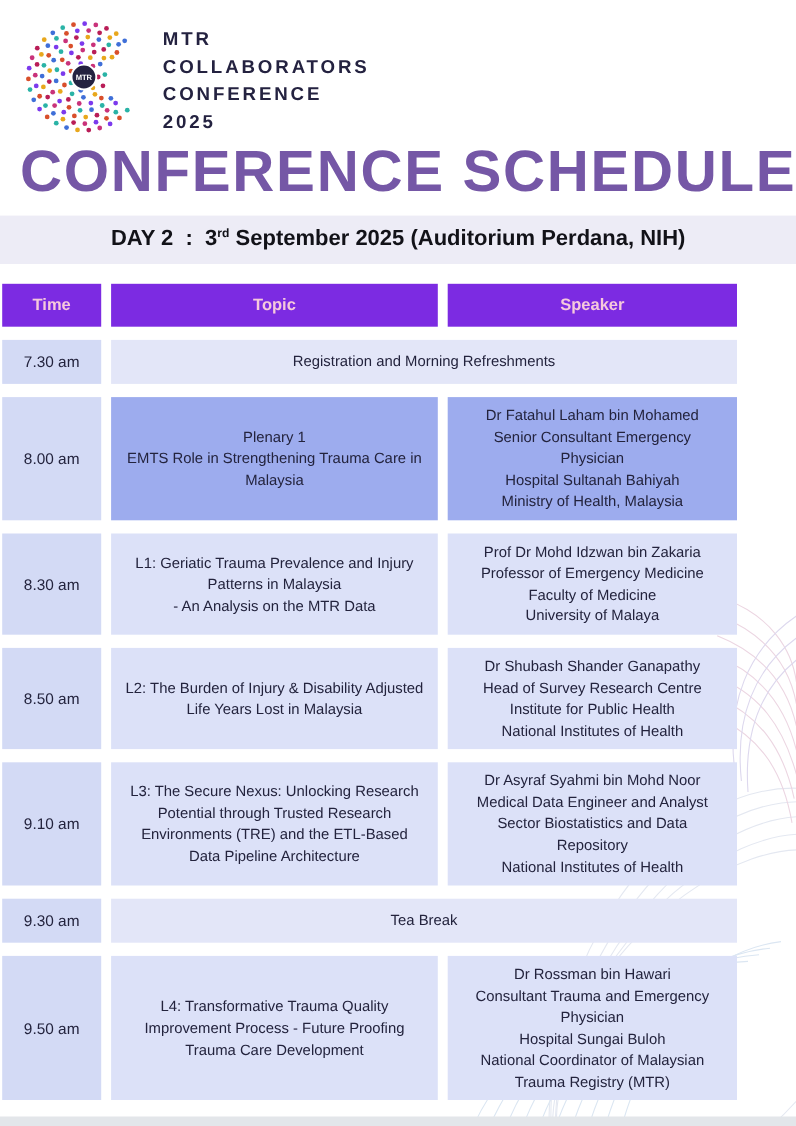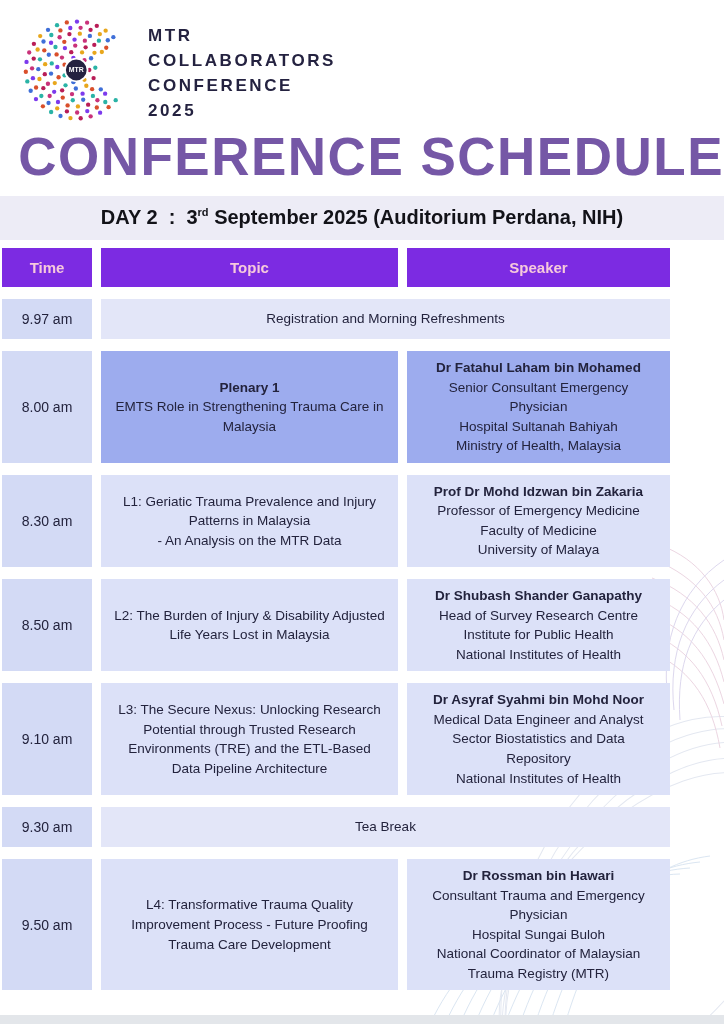--- a/index.html
+++ b/index.html
@@ -16,31 +16,31 @@
   .top{position:relative;z-index:1;display:flex;align-items:flex-start;padding:18px 0 0 16px;}
   .logo{width:124px;height:104px;flex:0 0 auto;}
   .wordmark{margin-left:8px;margin-top:6px;font-weight:bold;font-size:17px;line-height:1.47;
     letter-spacing:2.6px;color:#242240;white-space:pre-line;}
   .page-title{position:relative;z-index:1;text-align:right;margin-top:2px;
     font-size:53px;font-weight:800;letter-spacing:1.5px;color:var(--title-purple,#7557a6);}
   .day-band{position:relative;z-index:1;margin-top:9px;background:var(--band-bg,#edecf6);
     padding:10px 0 11px;text-align:center;font-size:20px;font-weight:bold;color:#121218;white-space:pre-wrap;}
   .day-band sup{font-size:0.55em;vertical-align:super;font-weight:bold;}
   
-  .sched{position:relative;z-index:1;width:720px;margin:8px auto 0;}
+  .sched{position:relative;z-index:1;width:720px;margin:18px auto 0;}
   .trow{display:grid;grid-template-columns:90px 297px 263px;column-gap:9px;margin-bottom:12px;}
   .cell{display:flex;flex-direction:column;align-items:center;justify-content:center;
     text-align:center;font-size:13.5px;line-height:1.45;padding:7px 12px;box-sizing:border-box;}
   .hcell{background:var(--header-purple,#7c2be2);color:var(--header-text,#f6c9dc);
     font-weight:bold;font-size:15px;min-height:39px;padding:4px;}
   .tcell{background:var(--time-bg,#d3daf5);font-size:14px;}
   .mcell{background:var(--merged-bg,#e3e6f8);grid-column:2/4;min-height:40px;}
   .scell{background:var(--session-bg,#dce1f8);}
   .trow.hl .scell{background:var(--highlight-bg,#9dacee);}
-  .bold-line{font-weight:bold;}
+  .bold-line{font-weight:normal;}
 </style>
 </head>
 <body style="--header-purple: #7c2be2; --header-text: #f6c9dc; --title-purple: #7557a6; --band-bg: #edecf6; --time-bg: #d3daf5; --session-bg: #dce1f8; --merged-bg: #e3e6f8; --highlight-bg: #9dacee; --text-dark: #23233d;">
 
 <svg class="deco" viewBox="0 0 724 1024" xmlns="http://www.w3.org/2000/svg">
   <g fill="none" stroke="#e4e8f1" stroke-width="1">
     <ellipse cx="680" cy="960" rx="170" ry="250" transform="rotate(18 680 960)"></ellipse>
     <ellipse cx="672" cy="952" rx="150" ry="235" transform="rotate(24 672 952)"></ellipse>
     <ellipse cx="664" cy="944" rx="132" ry="220" transform="rotate(30 664 944)"></ellipse>
     <ellipse cx="656" cy="938" rx="118" ry="205" transform="rotate(36 656 938)"></ellipse>
@@ -200,21 +200,21 @@
 
 <div class="day-band"><span>DAY 2  :  </span><span>3</span><sup>rd</sup><span> September 2025 (Auditorium Perdana, NIH)</span></div>
 
 <div class="sched" id="sched">
   <div class="trow">
     <div class="cell hcell">Time</div>
     <div class="cell hcell">Topic</div>
     <div class="cell hcell">Speaker</div>
   </div>
 <div class="trow">
-      <div class="cell tcell">9.97 am</div>
+      <div class="cell tcell">7.30 am</div>
       <div class="cell mcell">Registration and Morning Refreshments</div>
     </div>
     <div class="trow hl">
       <div class="cell tcell">8.00 am</div>
       <div class="cell scell">
         <div class="bold-line">Plenary 1</div>
         <div>EMTS Role in Strengthening Trauma Care in Malaysia</div>
       </div>
       <div class="cell scell">
         <div class="bold-line">Dr Fatahul Laham bin Mohamed</div>

